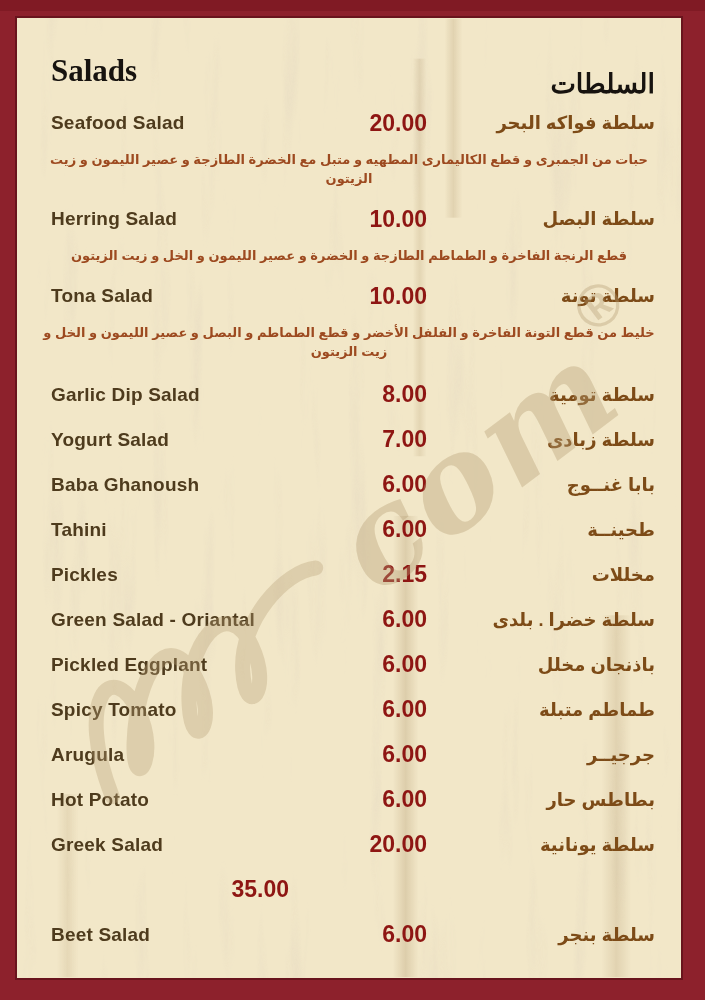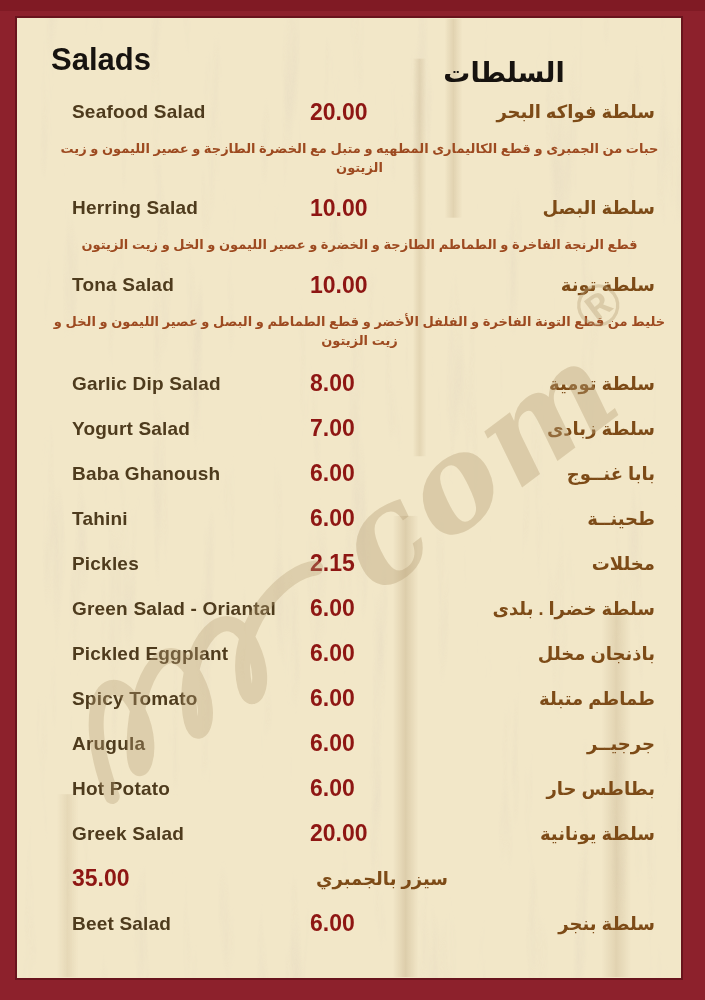--- a/index.html
+++ b/index.html
@@ -33,34 +33,34 @@
   .wm-script { flex: 0 0 auto; }
   .wm-text {
     font-family: "DejaVu Serif", serif; font-style: italic; font-weight: bold;
     font-size: 130px; letter-spacing: 4px; line-height: 1;
   }
   .wm-reg { font-size: 60px; font-weight: bold; align-self: flex-start; margin-top: 6px; }
 
   .content { position: relative; z-index: 2; }
   .menu-header {
     display: grid; grid-template-columns: 1fr 1fr; align-items: center;
-    padding: 12px 26px 0 34px; height: 48px;
+    padding: 23px 26px 0 34px; height: 48px; font-family: Liberation Serif, serif;
   }
   .title-en { font-size: 31px; font-weight: bold; color: var(--title, #17130f); }
-  .title-ar { font-size: 27px; font-weight: bold; color: var(--title, #17130f); text-align: center; margin-top: 27px; }
-
-  .menu-items { margin-top: 14px; padding-left: 21px; }
+  .title-ar { font-size: 27px; font-weight: bold; color: var(--title, #17130f); text-align: right; margin-top: 27px; }
+
+  .menu-items { margin-top: 14px; }
   .item-row {
     display: grid; grid-template-columns: 238px 138px 1fr;
     align-items: center;
     padding: 0 26px 0 34px; height: 45px;
   }
   .item-block.has-desc .item-row { height: 40px; }
   .en   { font-size: 19px; font-weight: bold; color: var(--item-name-en, #4e3b1d); letter-spacing: .2px; }
-  .price{ font-size: 23px; font-weight: bold; color: var(--price, #8e1613); text-align: left; }
+  .price{ font-size: 23px; font-weight: bold; color: var(--price, #8e1613); text-align: right; }
   .ar   { font-size: 18px; font-weight: bold; color: var(--item-name-ar, #7d4b17); text-align: right; }
   .desc {
     font-size: 13px; font-weight: bold; color: var(--description, #9d4a20);
     text-align: center; line-height: 19px;
     max-width: 615px; margin: 0 auto; padding: 7px 10px 11px;
   }
 </style>
 </head>
 <body>
 
@@ -230,21 +230,20 @@
       <span class="en">Greek Salad</span>
       <span class="price">20.00</span>
       <span class="ar" dir="rtl">سلطة يونانية</span>
     </div>
 
   </div>
 
   <div class="item-block">
     <div class="item-row">
       <span class="price">35.00</span>
-      <span class="ar" dir="rtl">سيزر بالجمبري</span>
     </div>
 
   </div>
 
   <div class="item-block">
     <div class="item-row">
       <span class="en">Beet Salad</span>
       <span class="price">6.00</span>
       <span class="ar" dir="rtl">سلطة بنجر</span>
     </div>

